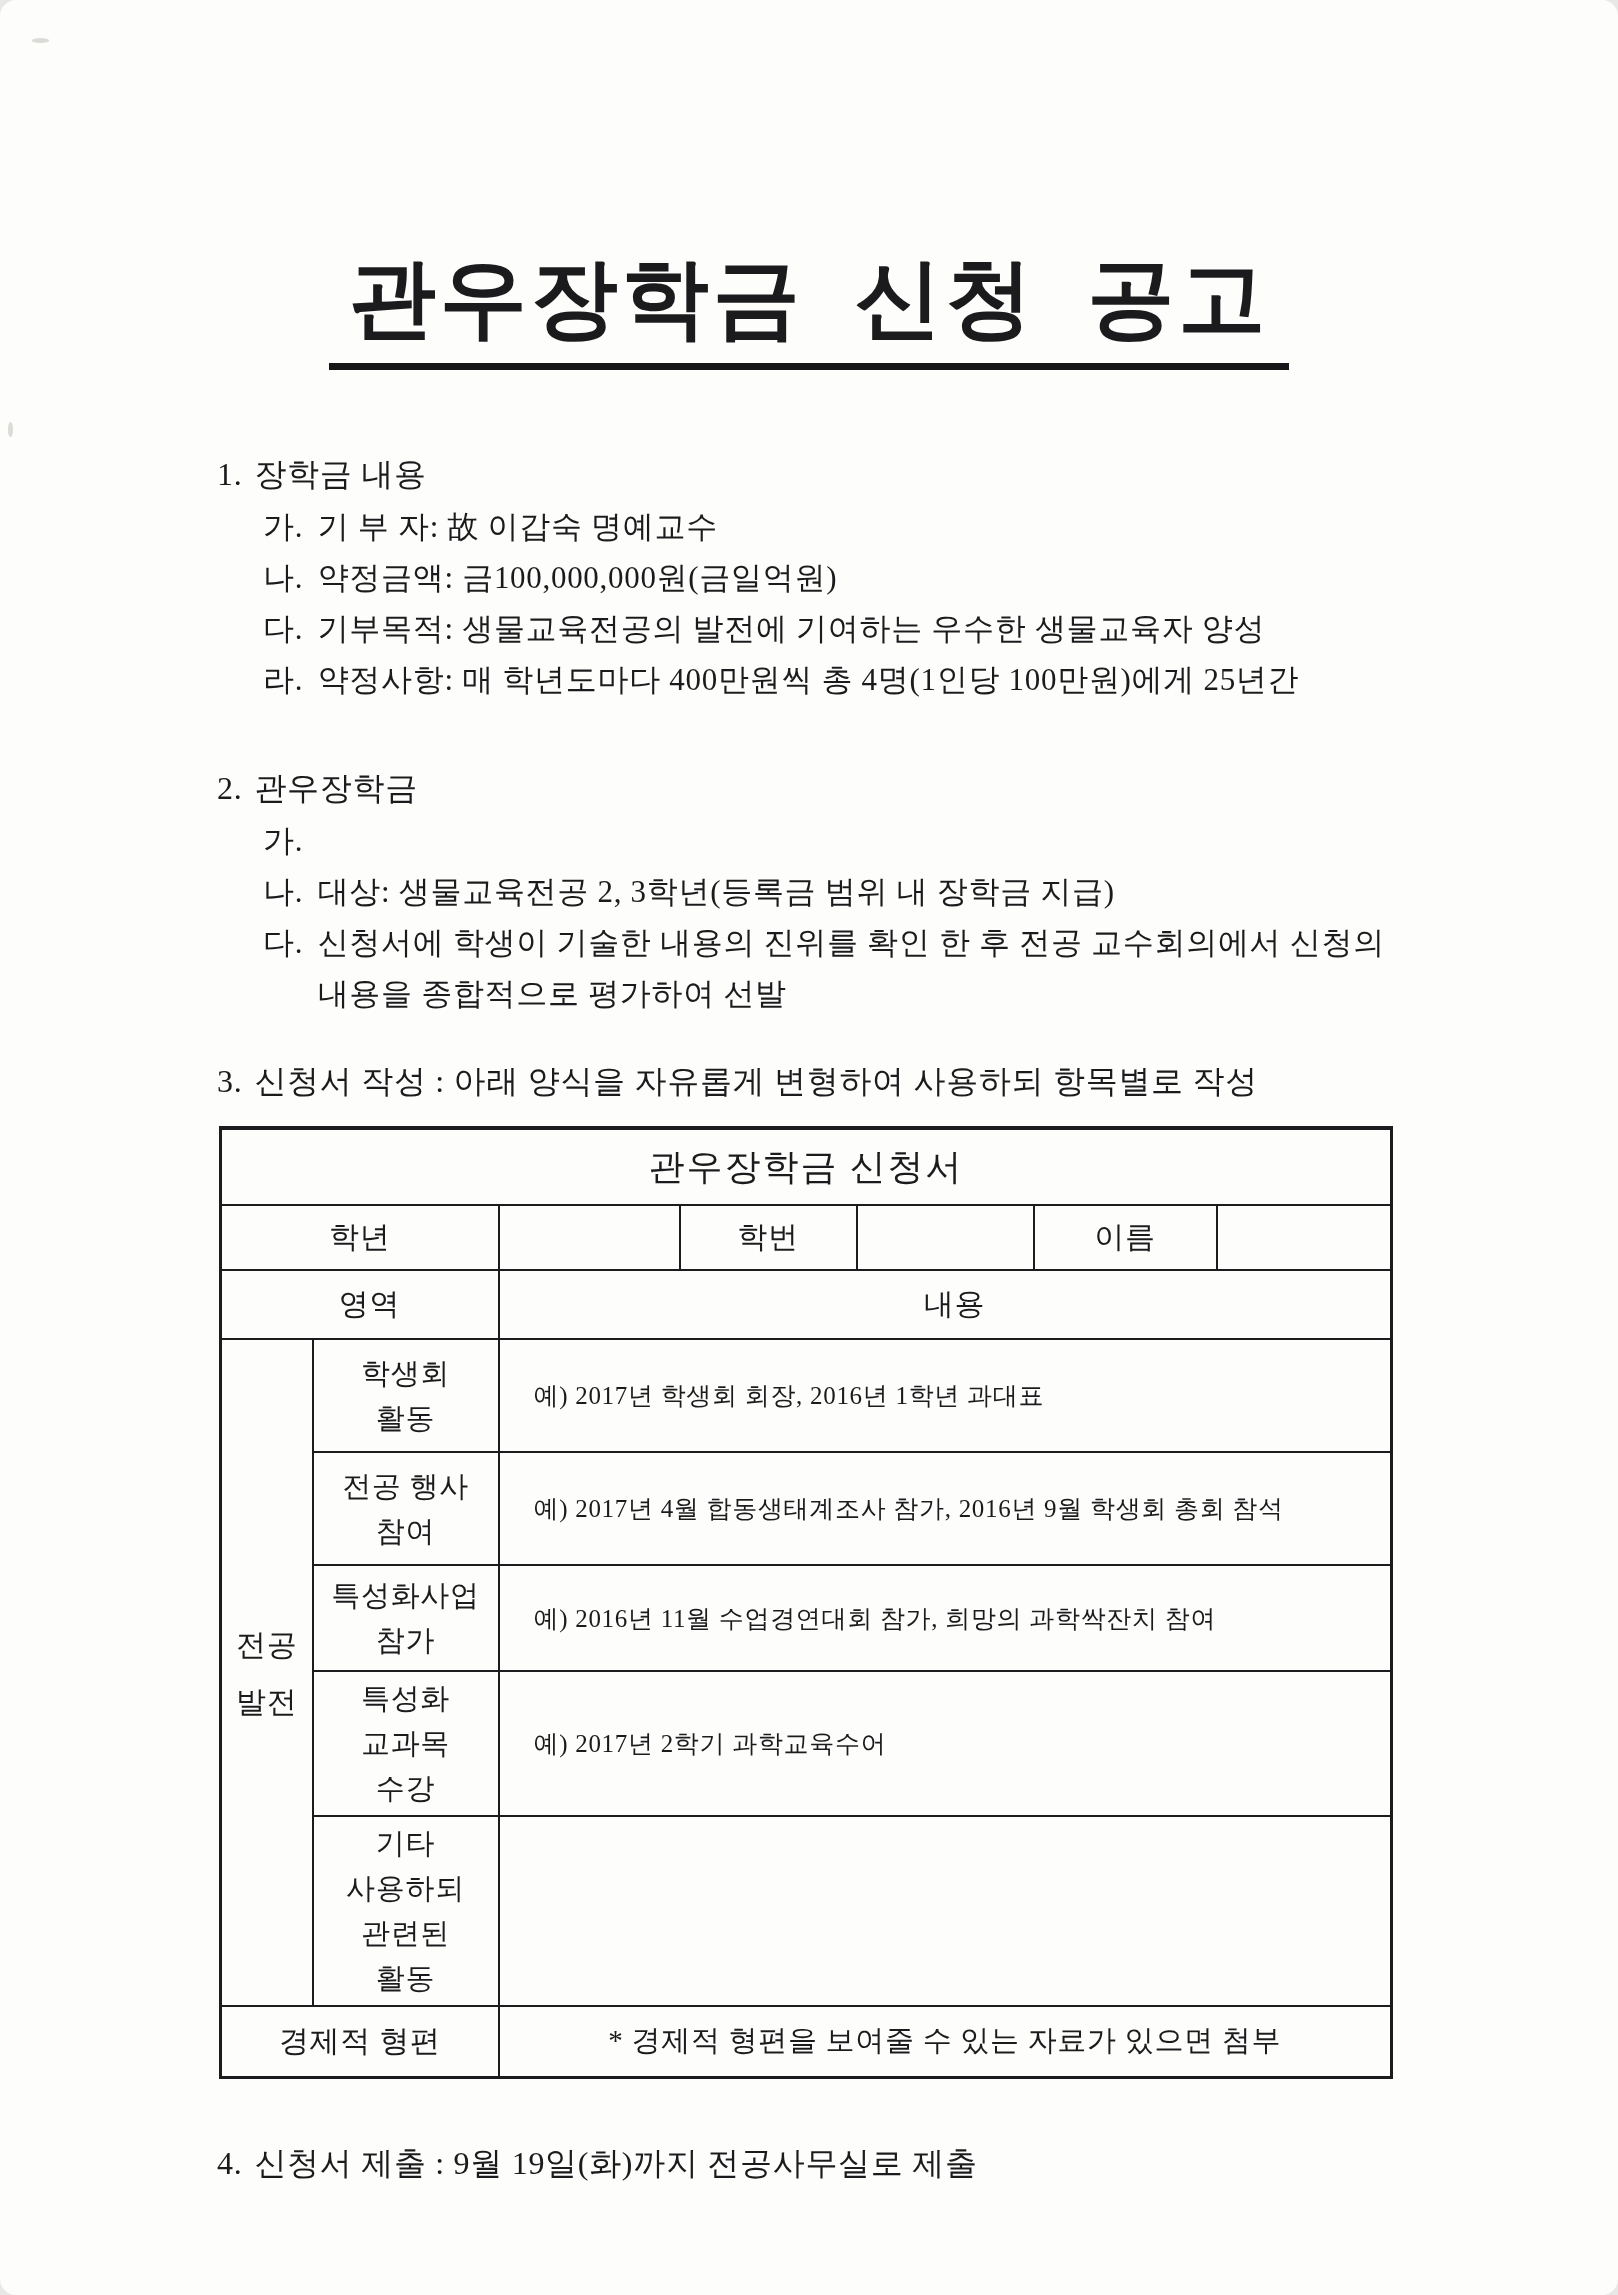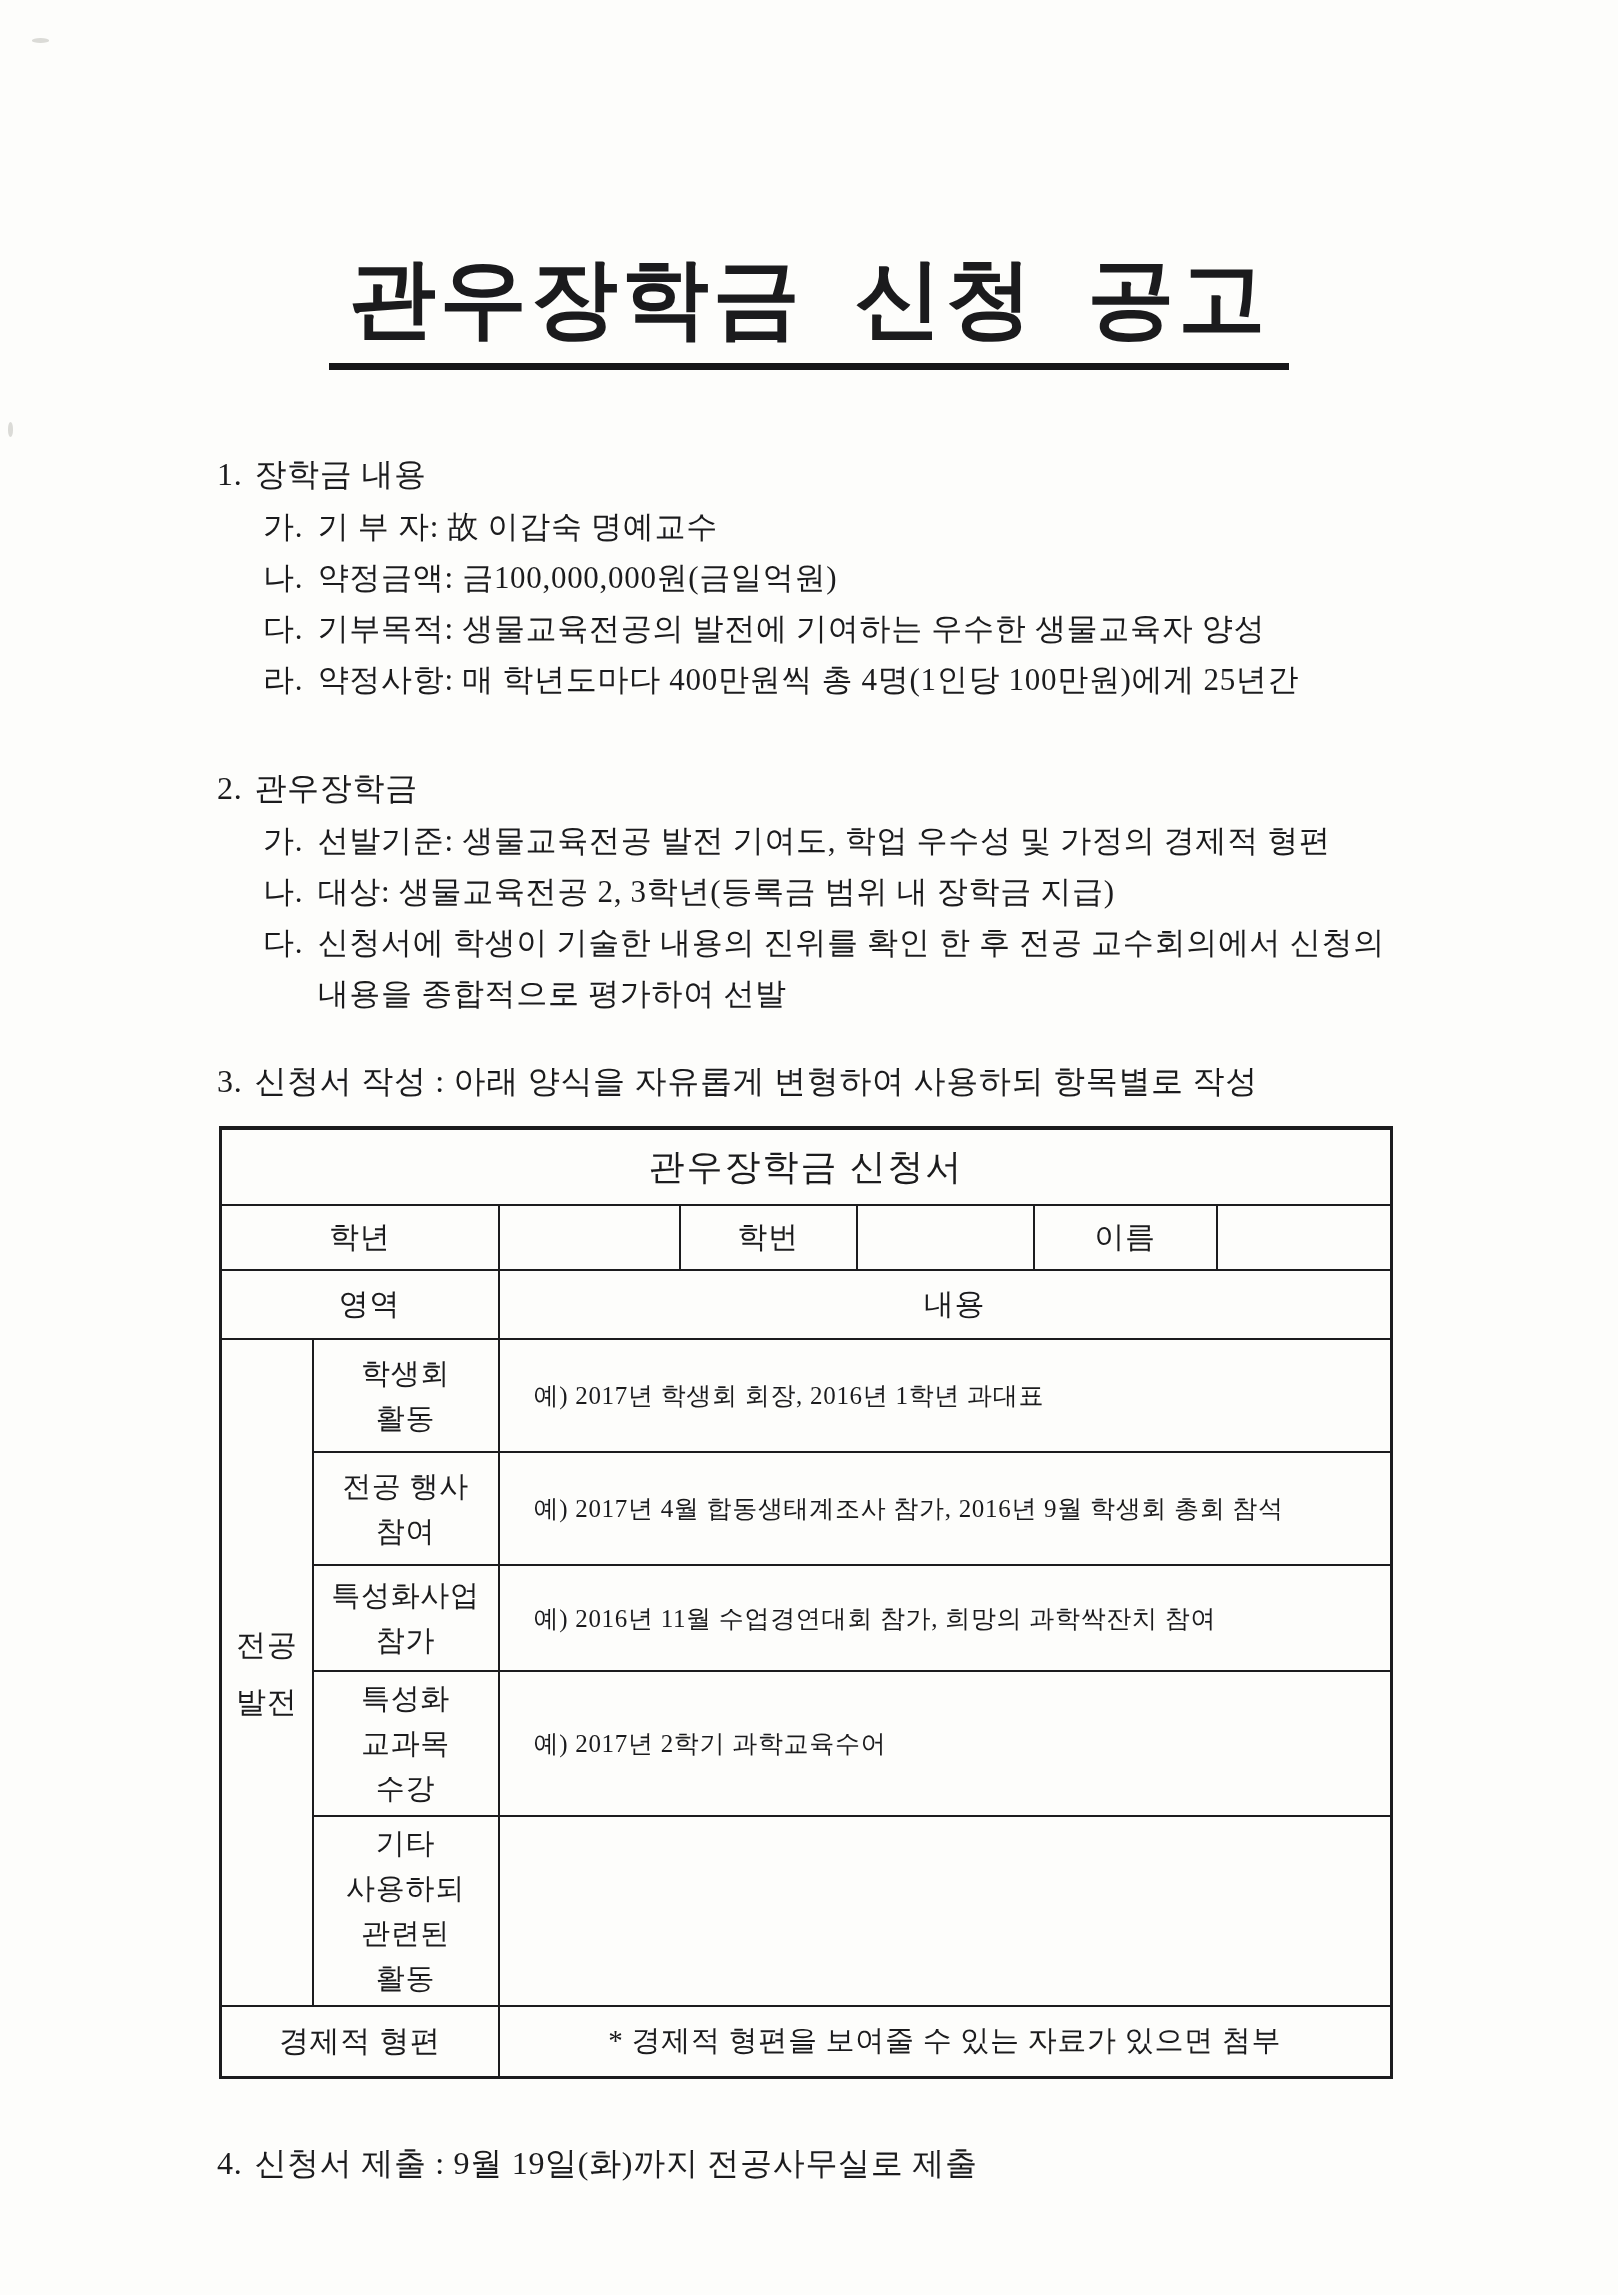--- a/index.html
+++ b/index.html
@@ -9,20 +9,21 @@
   }
   .page {
     position: relative;
     width: 1618px;
     height: 2295px;
     margin: 0 auto;
     background: #fdfdfb;
     color: #1b1b1d;
     font-family: "Liberation Serif", "DejaVu Serif", serif;
     overflow: hidden;
+    border-radius: 16px;
   }
   .scan-artifact {
     position: absolute;
     background: #b9b9b4;
     opacity: .5;
     border-radius: 50%;
   }
   
   .title-wrap {
     padding-top: 245px;
@@ -137,21 +138,20 @@
   </section>
 
   <section class="sec m-sec2">
     <div class="sec-heading">
       <span>2.</span>
       <span>관우장학금</span>
     </div>
     <div class="items">
       <div class="item">
         <span class="item-label">가.</span>
-        <span class="item-text pre">선발기준: 생물교육전공 발전 기여도, 학업 우수성 및 가정의 경제적 형편</span>
       </div>
       <div class="item">
         <span class="item-label">나.</span>
         <span class="item-text pre">대상: 생물교육전공 2, 3학년(등록금 범위 내 장학금 지급)</span>
       </div>
       <div class="item">
         <span class="item-label">다.</span>
         <span class="item-text pre">신청서에 학생이 기술한 내용의 진위를 확인 한 후 전공 교수회의에서 신청의
 내용을 종합적으로 평가하여 선발</span>
       </div>

